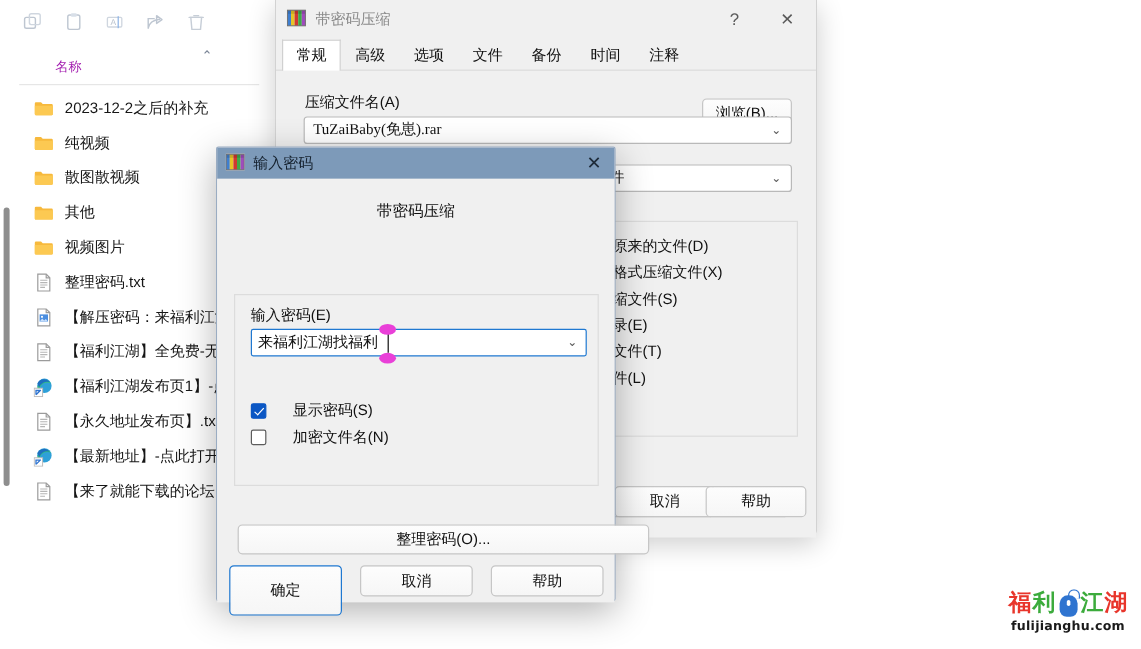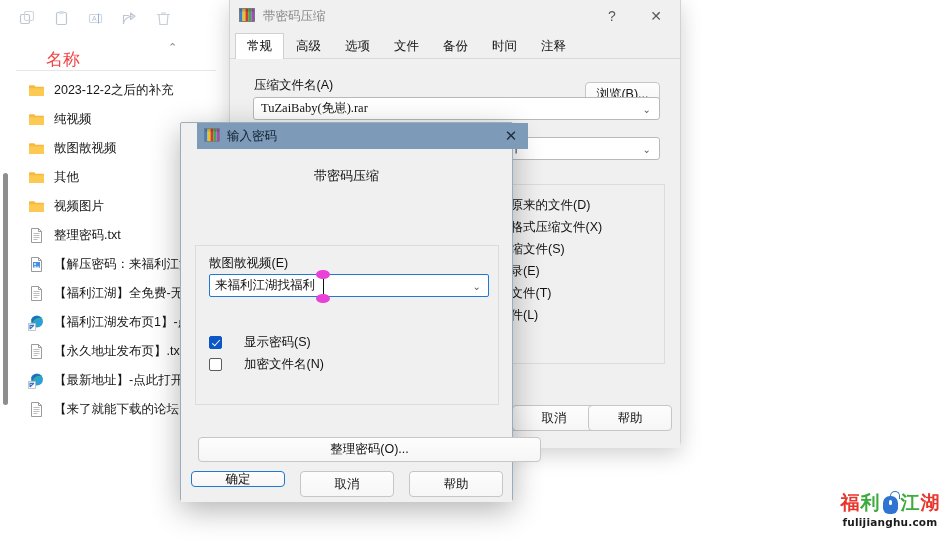--- a/index.html
+++ b/index.html
@@ -80,22 +80,22 @@
 
   .list-header {
     position: absolute;
     left: 16px; top: 4px;
     width: 200px; height: 30px;
     border-bottom: 1px solid #e6e6e6;
   }
   .list-header .col-name {
     position: absolute;
     left: 30px; top: 8px;
-    font-size: 17px;
-    color: #ef4444;
+    font-size: 11px;
+    color: #a21caf;
   }
   .sort-chev {
     position: absolute;
     left: 152px; top: 2px;
     color: #7c8798;
     font-size: 11px;
     line-height: 1;
   }
 
   .file-list {
@@ -259,21 +259,21 @@
     width: 333px; height: 379px;
     background: #f0f0f0;
     border: 1px solid #9aacc2;
     border-radius: 2px;
     box-shadow: 0 9px 30px rgba(0,0,0,.30);
     box-sizing: border-box;
     z-index: 40;
   }
   .pw-title {
     position: absolute;
-    left: 16px; top: 0;
+    left: 0; top: 0;
     width: 100%; height: 26px;
     background: #7d9ab9;
     display: flex;
     align-items: center;
     box-sizing: border-box;
   }
   .pw-title .rar-icon { margin-left: 7px; }
   .pw-title .ttxt {
     margin-left: 7px;
     font-size: 12.5px;
@@ -709,21 +709,21 @@
         </svg>
       </span>
       <span class="ttxt">输入密码</span>
       <div class="pw-close">✕</div>
     </div>
 
     <div class="pw-body">
       <div class="pw-heading">带密码压缩</div>
 
       <div class="pw-group">
-        <span class="pw-field-label">散图散视频(E)</span>
+        <span class="pw-field-label">输入密码(E)</span>
 
         <div class="pw-input">
           <span>来福利江湖找福利</span>
           <span class="caret"></span>
           <span class="touch-handle th-top"></span>
           <span class="touch-handle th-bot"></span>
           <span class="cv-chev">⌄</span>
         </div>
 
         <div class="cb-row" style="left:13px;top:88px;">
@@ -733,21 +733,21 @@
 
         <div class="cb-row" style="left:13px;top:110px;">
           <span class="cbox"></span>
           <span class="cb-label">加密文件名(N)</span>
         </div>
       </div>
 
       <div class="btn" style="position:absolute;left:17px;top:288px;width:343px;height:25px;">整理密码(O)...</div>
 
       <div class="pw-footer-btns">
-        <div class="btn" style="position:absolute;left:10px;top:0;width:94px;height:16px;border:1.5px solid #1f78d1;">确定</div>
+        <div class="btn" style="position:absolute;left:10px;top:0;width:94px;height:42px;border:1.5px solid #1f78d1;">确定</div>
         <div class="btn" style="position:absolute;left:119px;top:0;width:94px;height:26px;">取消</div>
         <div class="btn" style="position:absolute;left:228px;top:0;width:94px;height:26px;">帮助</div>
       </div>
     </div>
   </div>
 
   <div class="watermark">
     <div class="wm-row">
       <span class="wm-ch wm-red">福</span>
       <span class="wm-ch wm-green">利</span>

